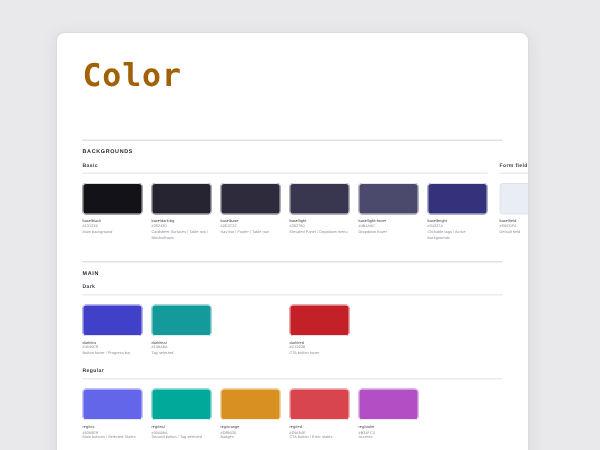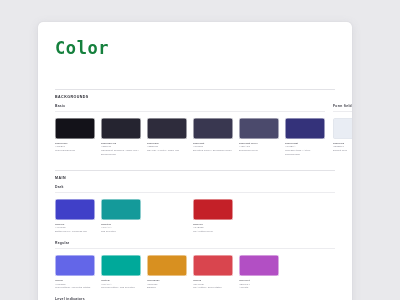--- a/index.html
+++ b/index.html
@@ -30,23 +30,23 @@
     border-radius: 5px 5px 0 0;
     box-shadow: 0 2px 10px rgba(120,120,135,0.16),
                 0 0 1px rgba(120,120,135,0.25);
     overflow: hidden;
     padding: 0 17px;
   }
 
   
   .doc-title {
     font-family: "DejaVu Sans Mono", "Liberation Mono", monospace;
-    font-size: 17px;
+    font-size: 21px;
     letter-spacing: 0.6px;
-    color: #15803d;
+    color: #a16207;
     margin-top: 18px;
     margin-bottom: 32px;
     line-height: 1;
   }
 
   
   .section {
     border-top: 1px solid #e2e2e6;
     padding-top: 5px;
   }

